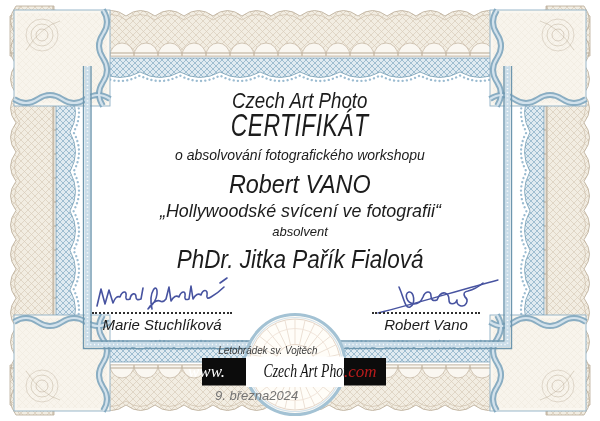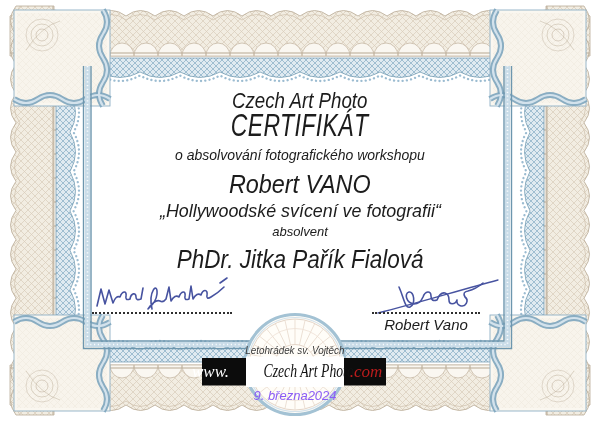--- a/index.html
+++ b/index.html
@@ -13,23 +13,23 @@
   .cert{top:109px;font-size:32px;letter-spacing:.5px;}
   .subtitle{top:148px;font-size:14px;}
   .name{top:171px;font-size:26px;}
   .workshop{top:201px;font-size:19px;}
   .role{top:225px;font-size:13px;}
   .graduate{top:246px;font-size:25px;}
   .dotline{position:absolute;top:305px;height:7px;border-bottom:2px dotted #2f2f2f;}
   .dotL{left:92px;width:140px;} .dotR{left:372px;width:108px;}
   .signame{position:absolute;top:317px;font-size:15px;text-align:center;line-height:1.1;}
   .sigL{left:92px;width:140px;} .sigR{left:372px;width:108px;}
-  .sealtxt{position:absolute;text-align:center;white-space:nowrap;}
+  .sealtxt{position:absolute;white-space:nowrap;}
   .venue{left:215px;top:344px;width:160px;font-size:10.5px;color:#3b3b3b;}
-  .date{left:215px;top:388px;width:160px;font-size:13px;color:#8b5cf6;}
+  .date{left:215px;top:388px;width:160px;font-size:13px;color:#737373;}
   .serif{font-family:"Liberation Serif",serif;}
   .www{left:188px;top:362px;width:45px;font-size:17px;color:#fff;}
   .com{left:344px;top:362px;width:44px;font-size:17px;color:#b91c1c;}
   .sealbrand{left:246px;top:360px;width:98px;font-size:19px;color:#111;}
   .sealbrand .sx{transform:scaleX(.72);}
 </style>
 </head>
 <body>
 
 <div class="stage">
@@ -132,20 +132,21 @@
   <div class="txt brand"><span class="sx sx85">Czech Art Photo</span></div>
   <div class="txt subtitle"><span>o absolvování fotografického workshopu</span></div>
   <div class="txt cert"><span class="sx sx72">CERTIFIKÁT</span></div>
   <div class="txt name"><span class="sx sx9">Robert VANO</span></div>
   <div class="txt role"><span>absolvent</span></div>
   <div class="txt workshop"><span class="sx sx94">„Hollywoodské svícení ve fotografii“</span></div>
   <div class="txt graduate"><span class="sx sx9">PhDr. Jitka Pařík Fialová</span></div>
 
   <div class="dotline dotL"></div>
   <div class="dotline dotR"></div>
+  <div class="signame sigL"><span>Marie Stuchlíková</span></div>
   <div class="signame sigR"><span>Robert Vano</span></div>
 
   <div class="sealtxt venue"><span class="sx sx94">Letohrádek sv. Vojtěch</span></div>
   <div class="sealtxt www serif"><span>www.</span></div>
   <div class="sealtxt sealbrand serif"><span class="sx">Czech Art Photo</span></div>
   <div class="sealtxt com serif"><span>.com</span></div>
   <div class="sealtxt date"><span>9. března2024</span></div>
 </div>
 
 </body></html>

